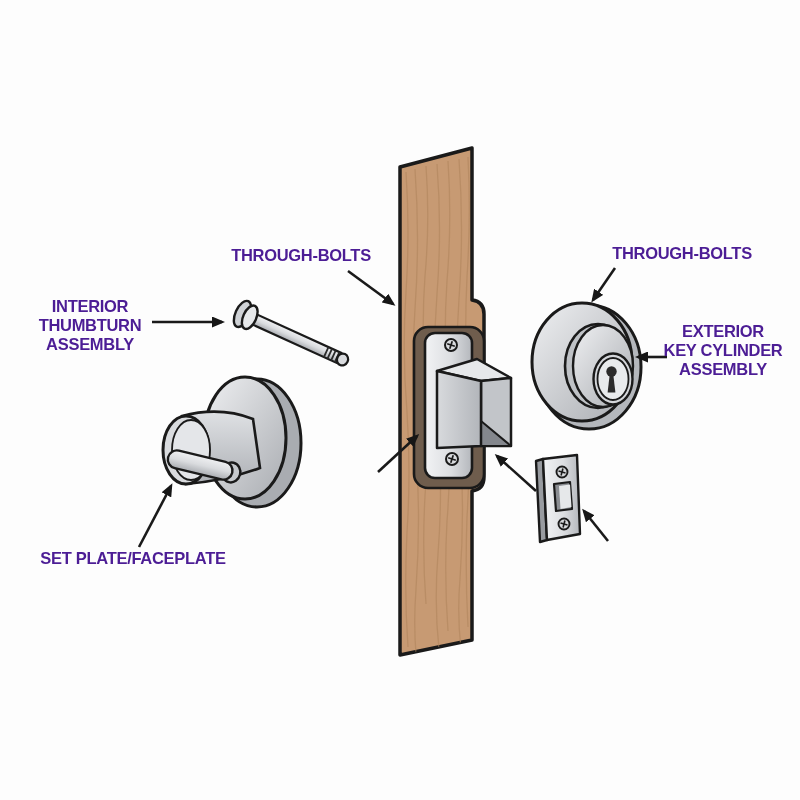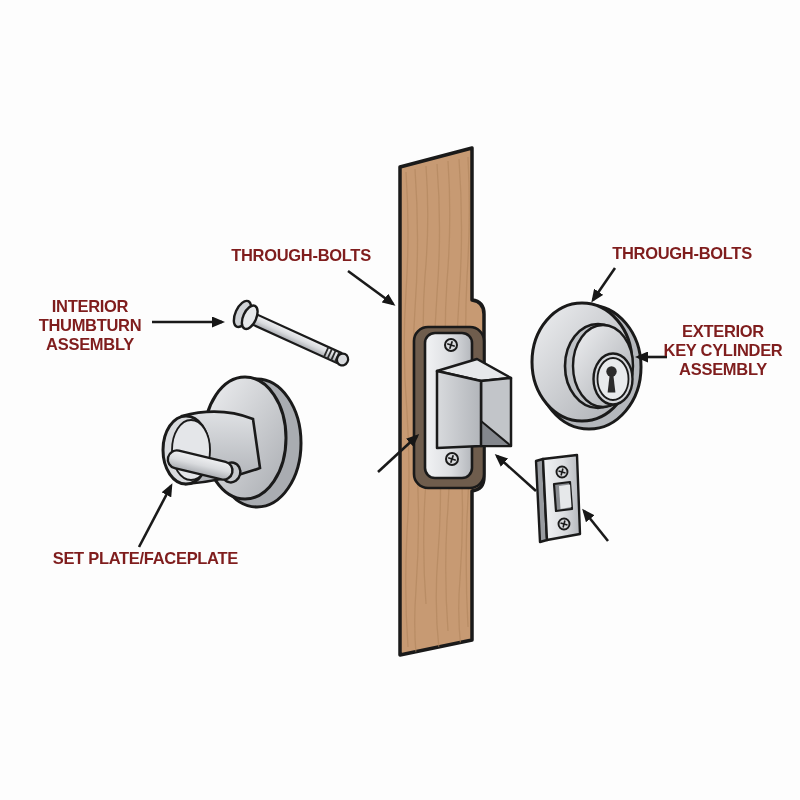--- a/index.html
+++ b/index.html
@@ -11,26 +11,26 @@
     overflow:hidden;
   }
   .stage{position:absolute;inset:0;width:800px;height:800px;}
   svg{display:block;position:absolute;left:0;top:0;}
   .lbl{
     position:absolute;
     font-weight:bold;
     font-size:16.5px;
     line-height:19px;
     letter-spacing:-0.3px;
-    color:#7f1d1d;
+    color:#4c1d95;
     text-align:center;
     white-space:pre-line;
     user-select:none;
   }
-  .lbl.left{text-align:right;}
+  .lbl.left{text-align:center;}
 </style>
 </head>
 <body>
 
 <div class="stage">
 
 <svg width="800" height="800" viewBox="0 0 800 800">
   <defs>
     <linearGradient id="gDiag" x1="0" y1="0" x2="1" y2="1">
       <stop offset="0" stop-color="#eff0f2"></stop>

